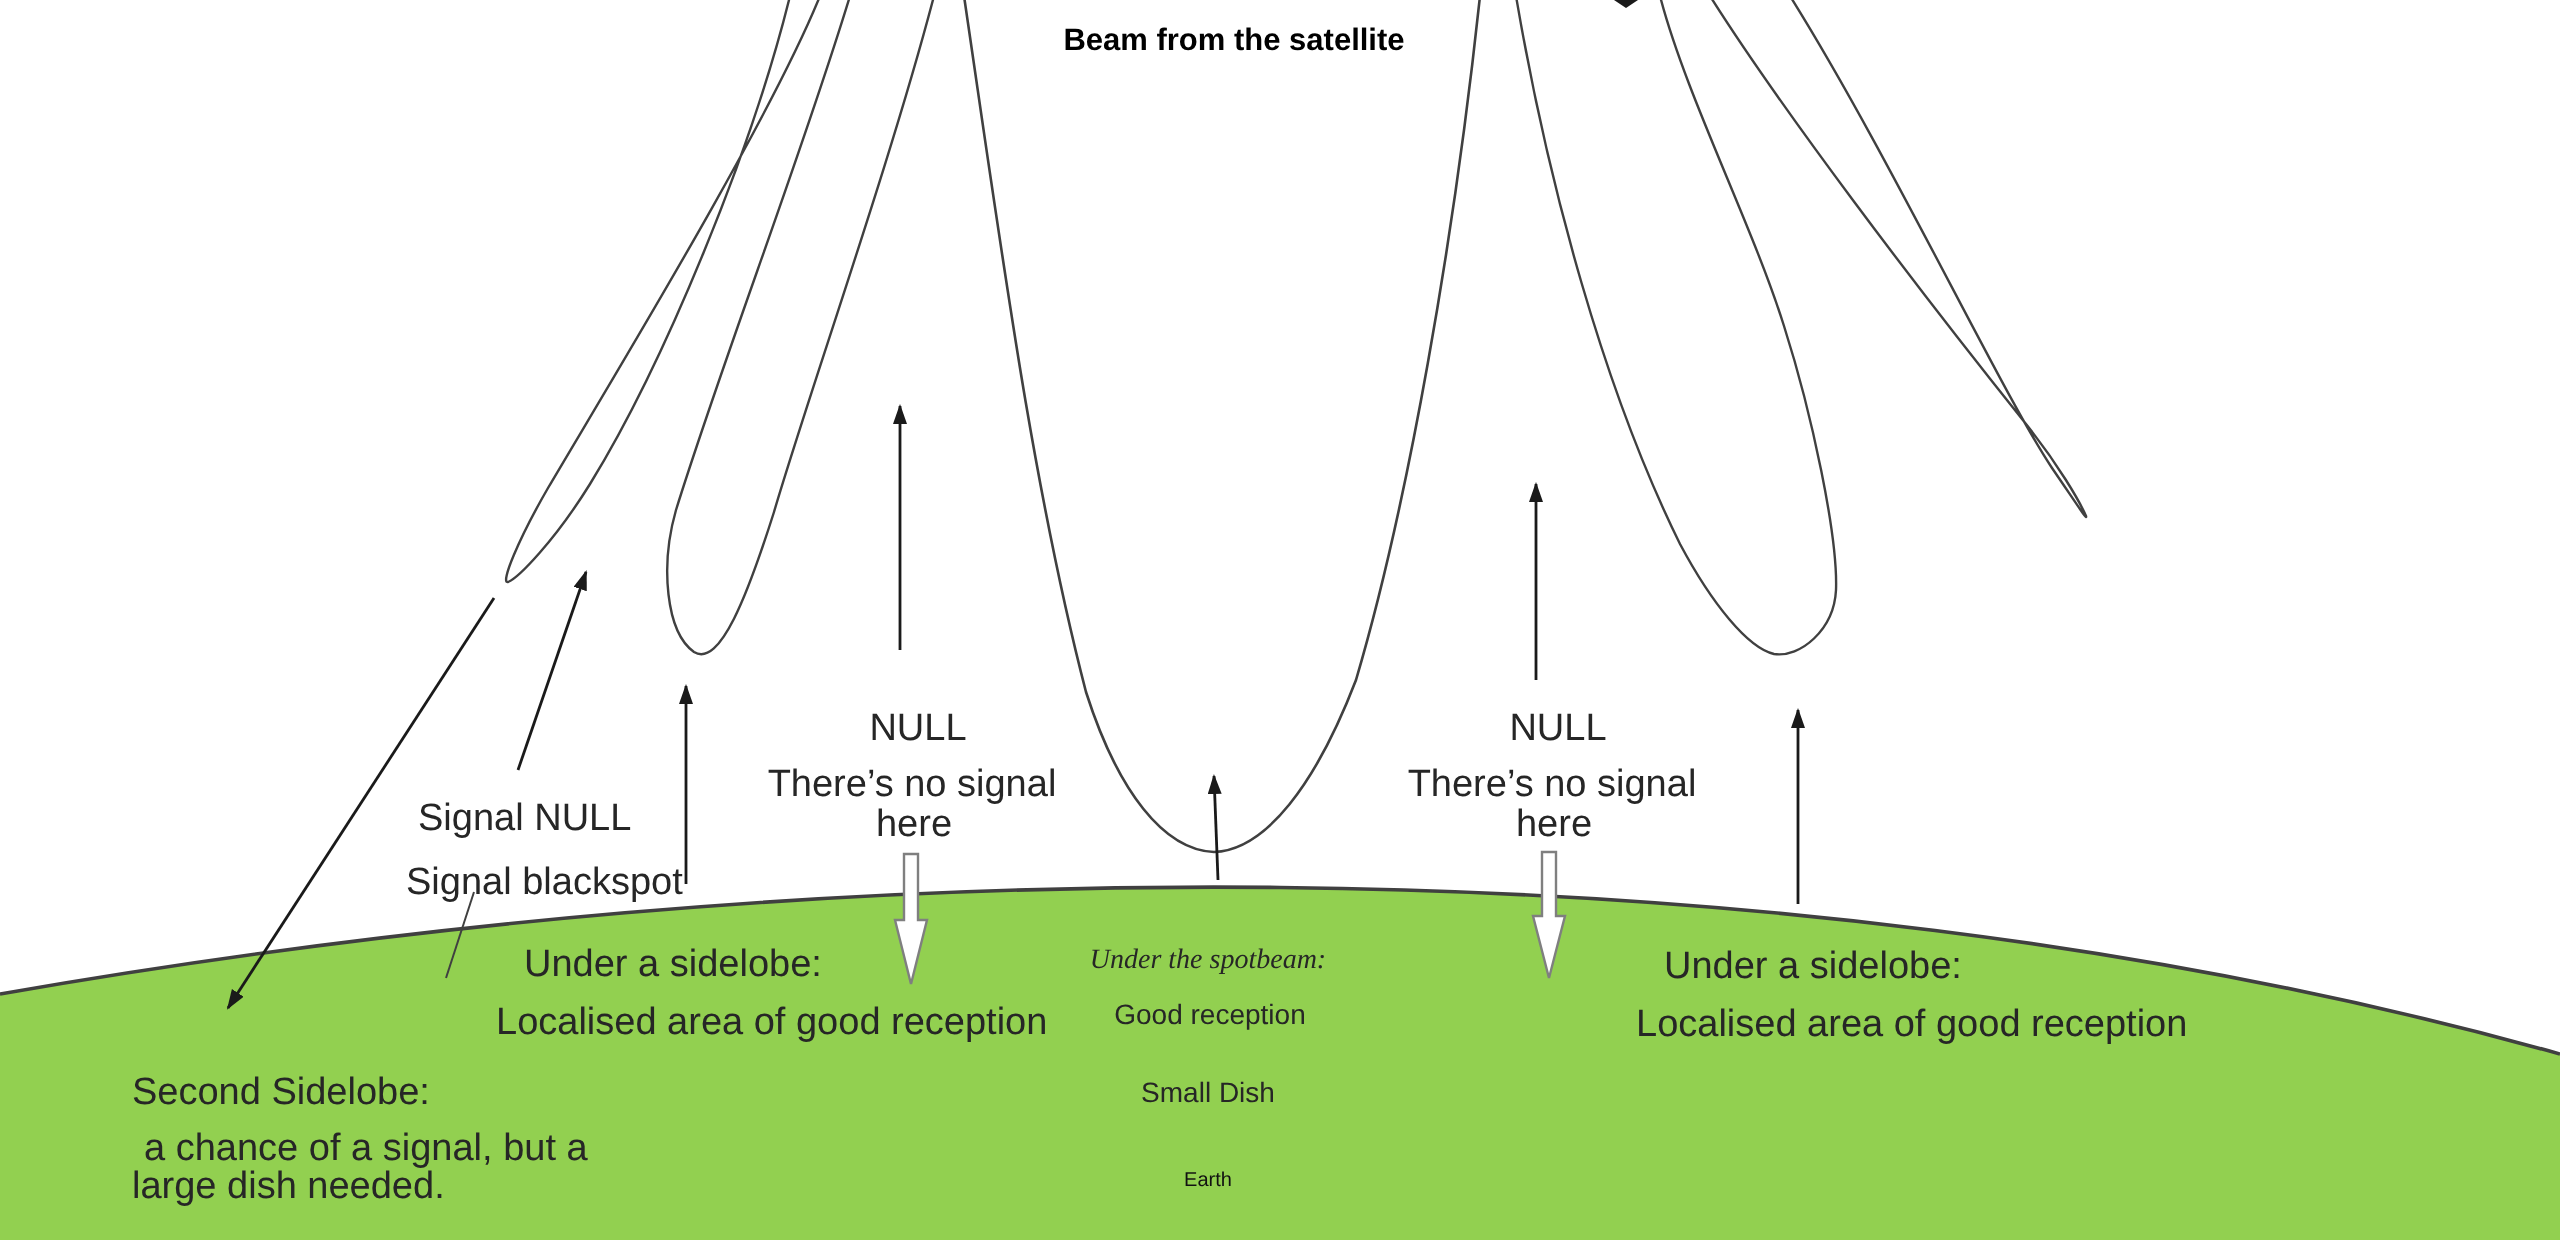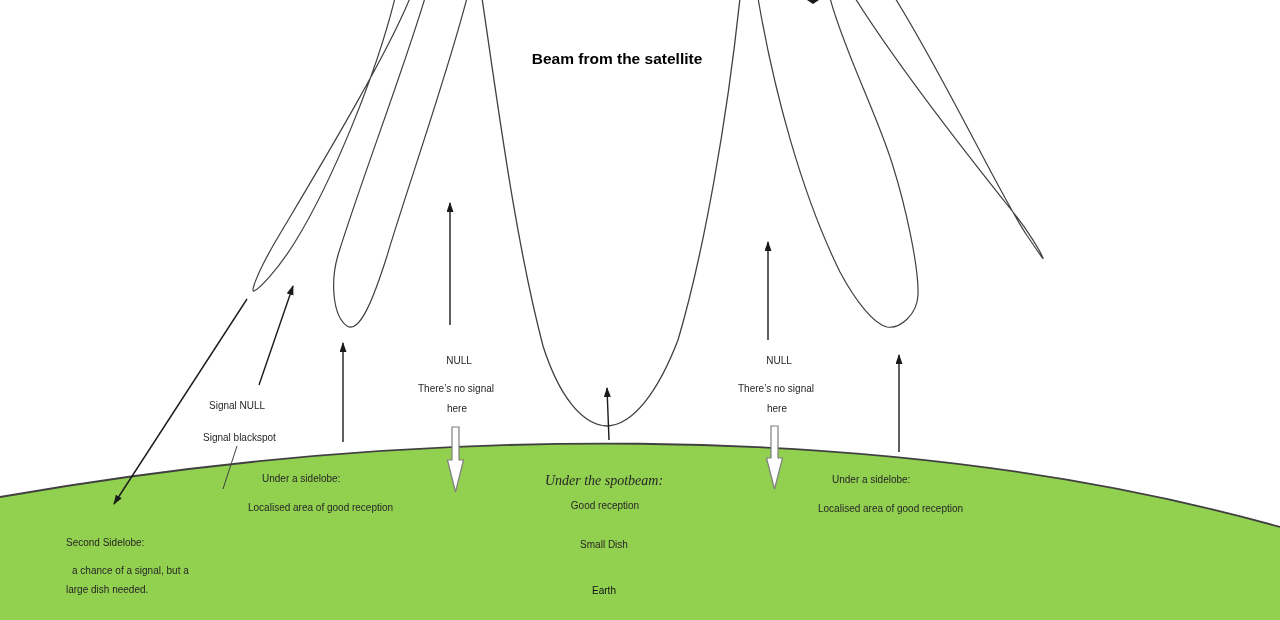--- a/index.html
+++ b/index.html
@@ -1,26 +1,26 @@
 <!DOCTYPE html>
 <html><head>
 <meta charset="utf-8">
 <style>
   html,body{margin:0;padding:0;background:#ffffff;}
   .stage{
     position:relative;width:1280px;height:620px;overflow:hidden;background:#ffffff;
     font-family:"Liberation Sans","DejaVu Sans",sans-serif;color:#1f1f1f;
   }
   .stage svg{position:absolute;left:0;top:0;}
-  .lbl{position:absolute;font-size:10px;line-height:1.1;white-space:nowrap;color:#262626;}
+  .lbl{position:absolute;font-size:19px;line-height:1.1;white-space:nowrap;color:#262626;}
   .ctr{transform:translateX(-50%);text-align:center;}
-  .title{position:absolute;font-size:15.5px;font-weight:bold;color:#000;white-space:nowrap;margin-top:38px;}
+  .title{position:absolute;font-size:15.5px;font-weight:bold;color:#000;white-space:nowrap;}
   .earth-word{position:absolute;font-size:10px;font-weight:normal;color:#111;white-space:nowrap;}
   .ital{font-style:italic;font-size:14px;font-family:Liberation Serif, serif;}
-  .arial{font-size:10px;text-align:right;}
+  .arial{font-size:14px;text-align:right;}
 </style>
 </head>
 <body>
 
 <div class="stage">
 
   <svg width="1280" height="620" viewBox="0 0 1280 620">
     <defs>
       <marker id="ah" markerUnits="userSpaceOnUse" markerWidth="11" markerHeight="9" refX="9" refY="3.5" orient="auto">
         <path d="M0,0 L10,3.5 L0,7 Z" fill="#1a1a1a"></path>

